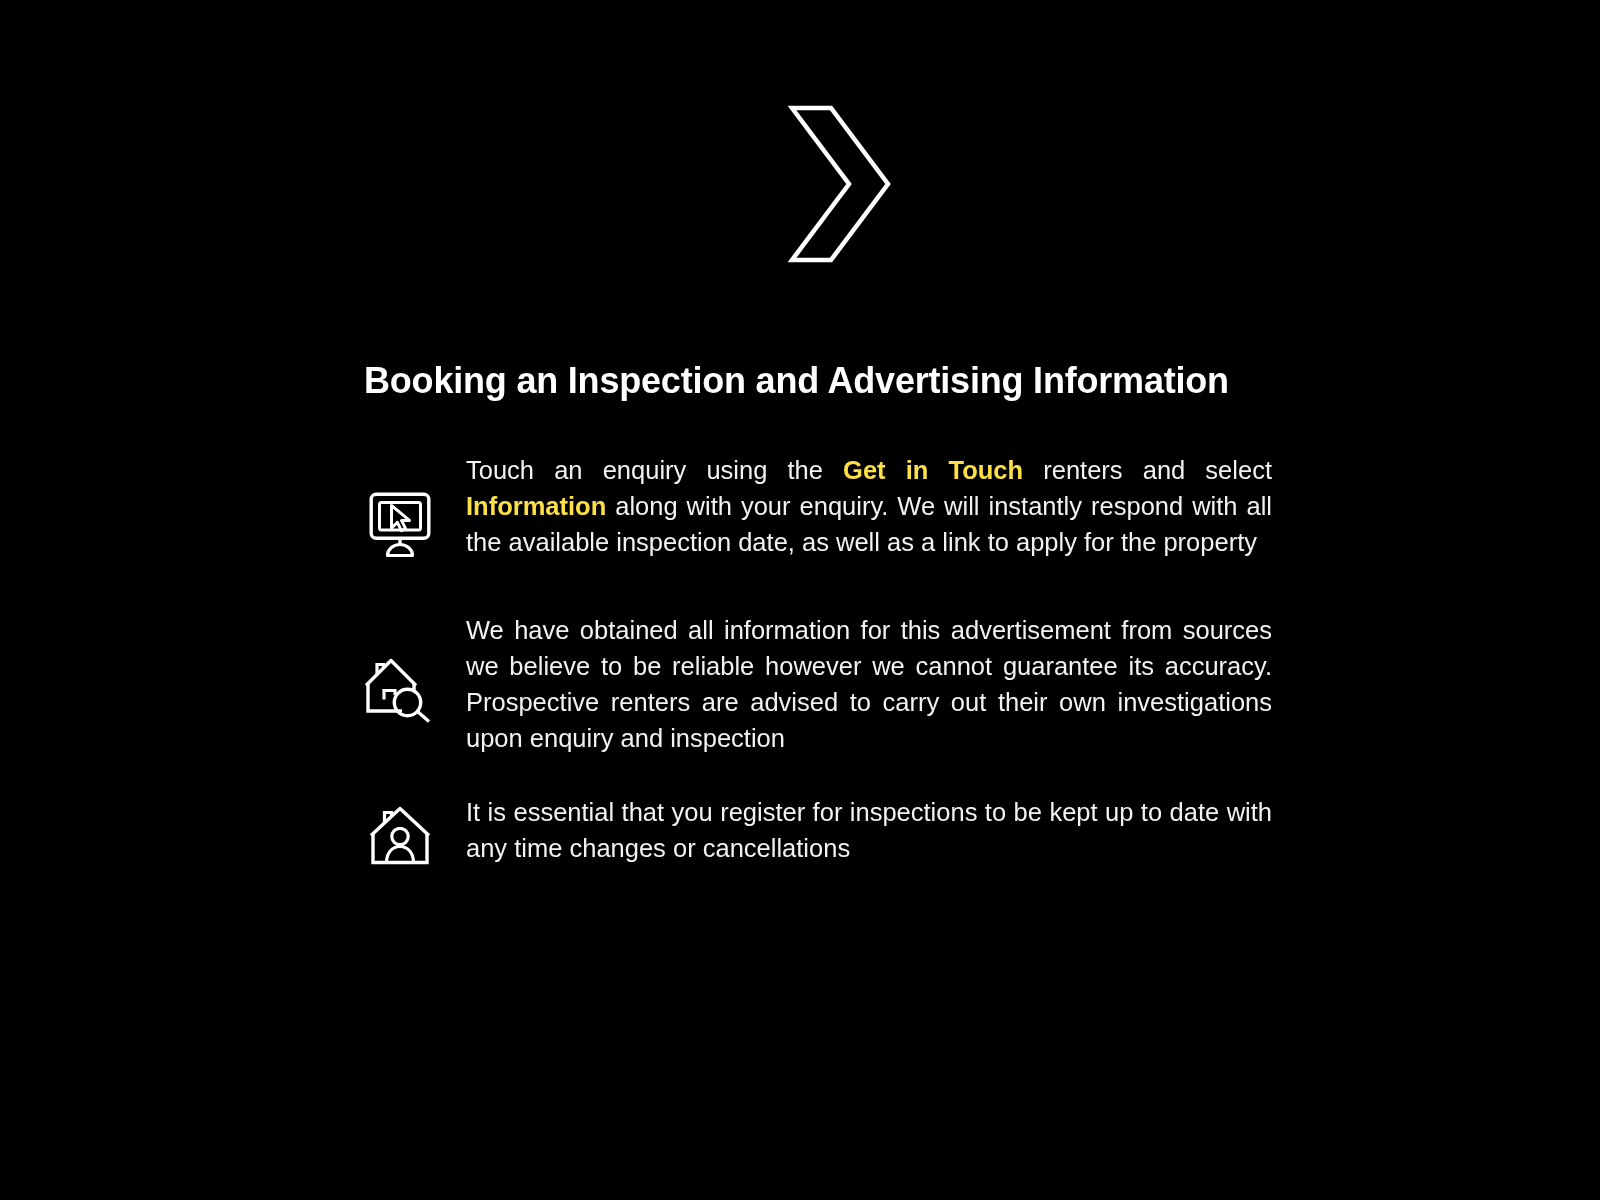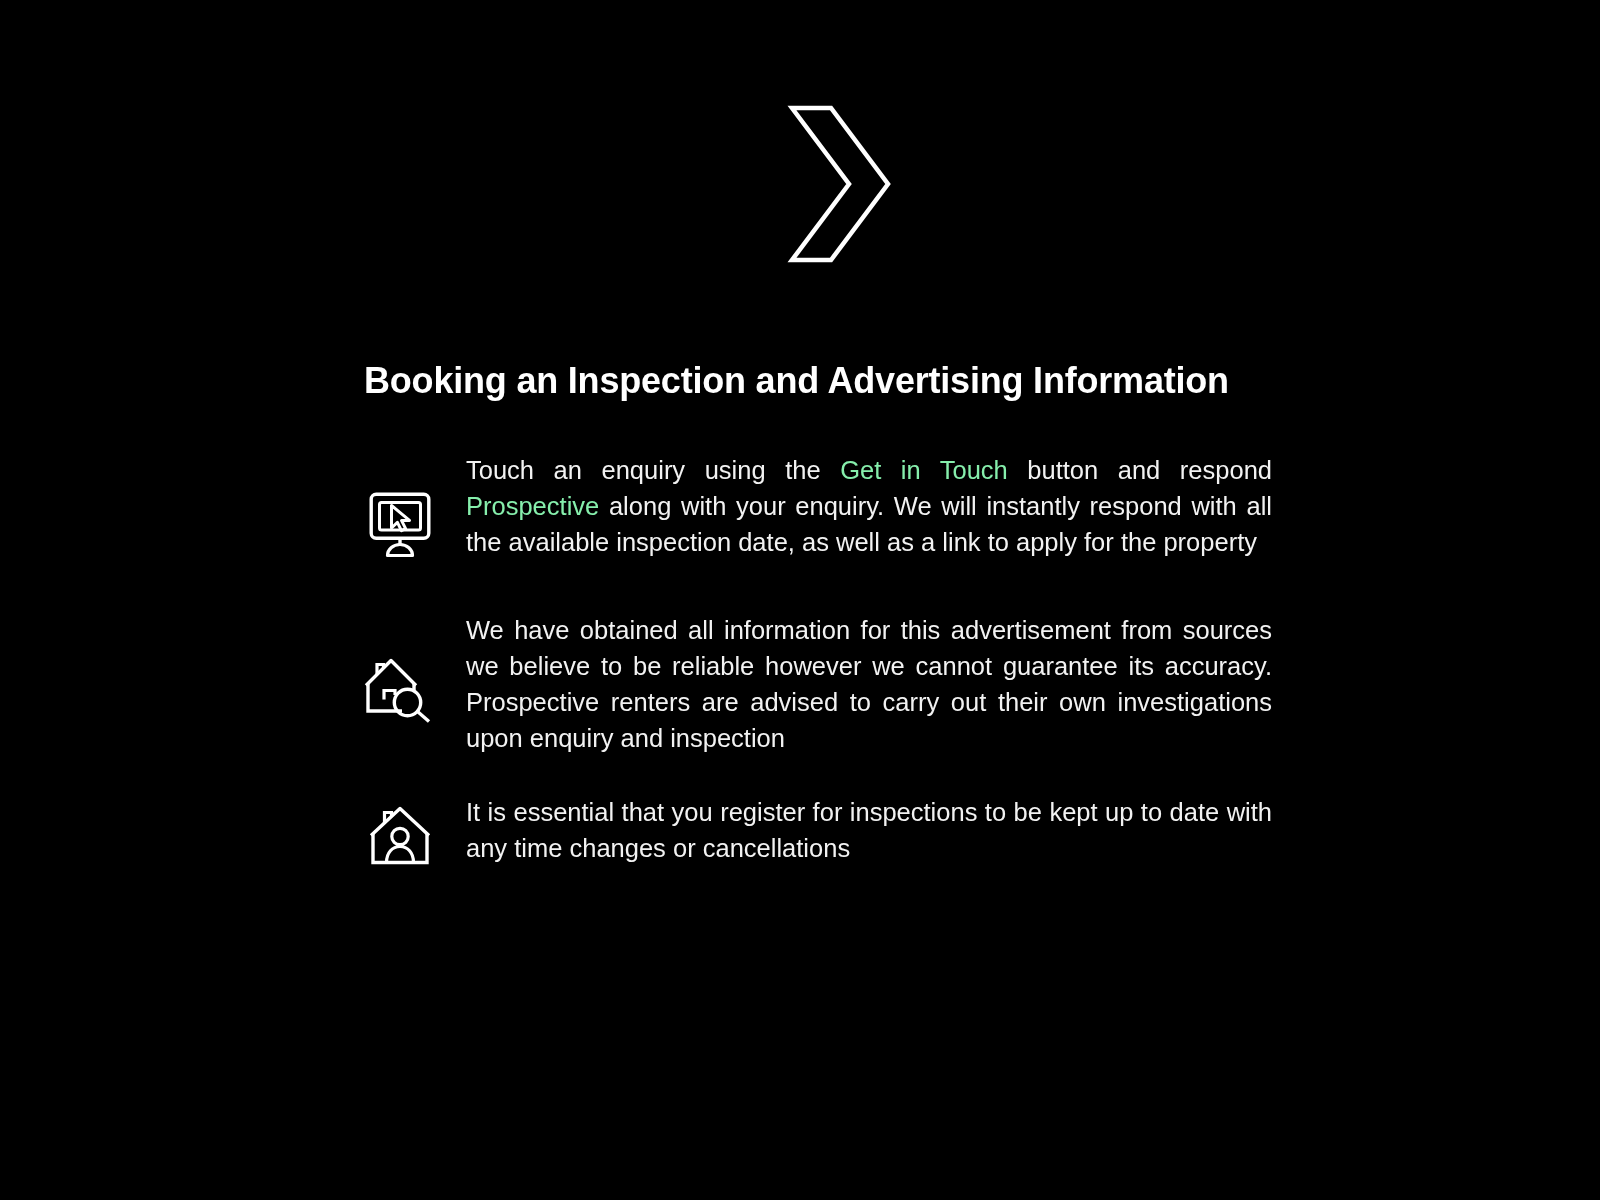--- a/index.html
+++ b/index.html
@@ -72,21 +72,21 @@
   .item-text {
     margin-left: 432px;
     width: 806px;
     font-size: 25.5px;
     line-height: 36px;
     font-weight: 300;
     color: #f2f2f2;
     text-align: justify;
     text-justify: inter-word;
   }
-  .item-text b { font-weight: 400; color: #86efac; }
+  .item-text b { font-weight: 700; color: #fde047; }
 
   
   #item-1 { margin-top: 0; }
   #item-1 .item-icon { left: 318px; top: 40px; }
 
   #item-2 { margin-top: 38px; }
   #item-2 .item-icon { left: 318px; top: 10px; }
 
   #item-3 { margin-top: 52px; }
   #item-3 .item-icon { left: 316px; top: 42px; }
@@ -110,21 +110,21 @@
       <div class="item-icon">
         <svg width="62" height="66" viewBox="0 0 62 66">
           <rect x="2.2" y="2.2" width="57.6" height="44" rx="5" ry="5" fill="none" stroke="#ffffff" stroke-width="3.4"></rect>
           <rect x="10.5" y="10.5" width="41" height="27.5" rx="2" ry="2" fill="none" stroke="#ffffff" stroke-width="3"></rect>
           <path d="M 22.5 13.5 L 22.5 36 L 28.4 30.4 L 32.4 38.6 L 36.6 36.6 L 32.6 28.6 L 40.5 28.4 Z" fill="none" stroke="#ffffff" stroke-width="3" stroke-linejoin="round"></path>
           <path d="M 31 46.4 L 31 52.5" fill="none" stroke="#ffffff" stroke-width="3.4"></path>
           <path d="M 18.5 63.5 C 18.5 57.5 24 52.5 31 52.5 C 38 52.5 43.5 57.5 43.5 63.5 Z" fill="none" stroke="#ffffff" stroke-width="3.2" stroke-linejoin="round"></path>
         </svg>
       </div>
       <div class="item-text">
-        <span>Touch an enquiry using the </span><b>Get in Touch</b><span> button and respond </span><b>Prospective</b><span> along with your enquiry. We will instantly respond with all the available inspection date, as well as a link to apply for the property</span>
+        <span>Touch an enquiry using the </span><b>Get in Touch</b><span> renters and select </span><b>Information</b><span> along with your enquiry. We will instantly respond with all the available inspection date, as well as a link to apply for the property</span>
       </div>
     </div>
 
     <div class="item" id="item-3">
       <div class="item-icon">
         <svg width="72" height="70" viewBox="0 0 72 70">
           <path d="M 6 30 L 6 57 L 40 57" fill="none" stroke="#ffffff" stroke-width="3.4" stroke-linejoin="miter"></path>
           <path d="M 52 30 L 52 36" fill="none" stroke="#ffffff" stroke-width="3.4"></path>
           <path d="M 4 31.5 L 29 6.5 L 54 31.5" fill="none" stroke="#ffffff" stroke-width="3.4" stroke-linejoin="round"></path>
           <path d="M 15 21 L 15 10.5 L 21.5 10.5 L 21.5 14.5" fill="none" stroke="#ffffff" stroke-width="3.2" stroke-linejoin="miter"></path>

